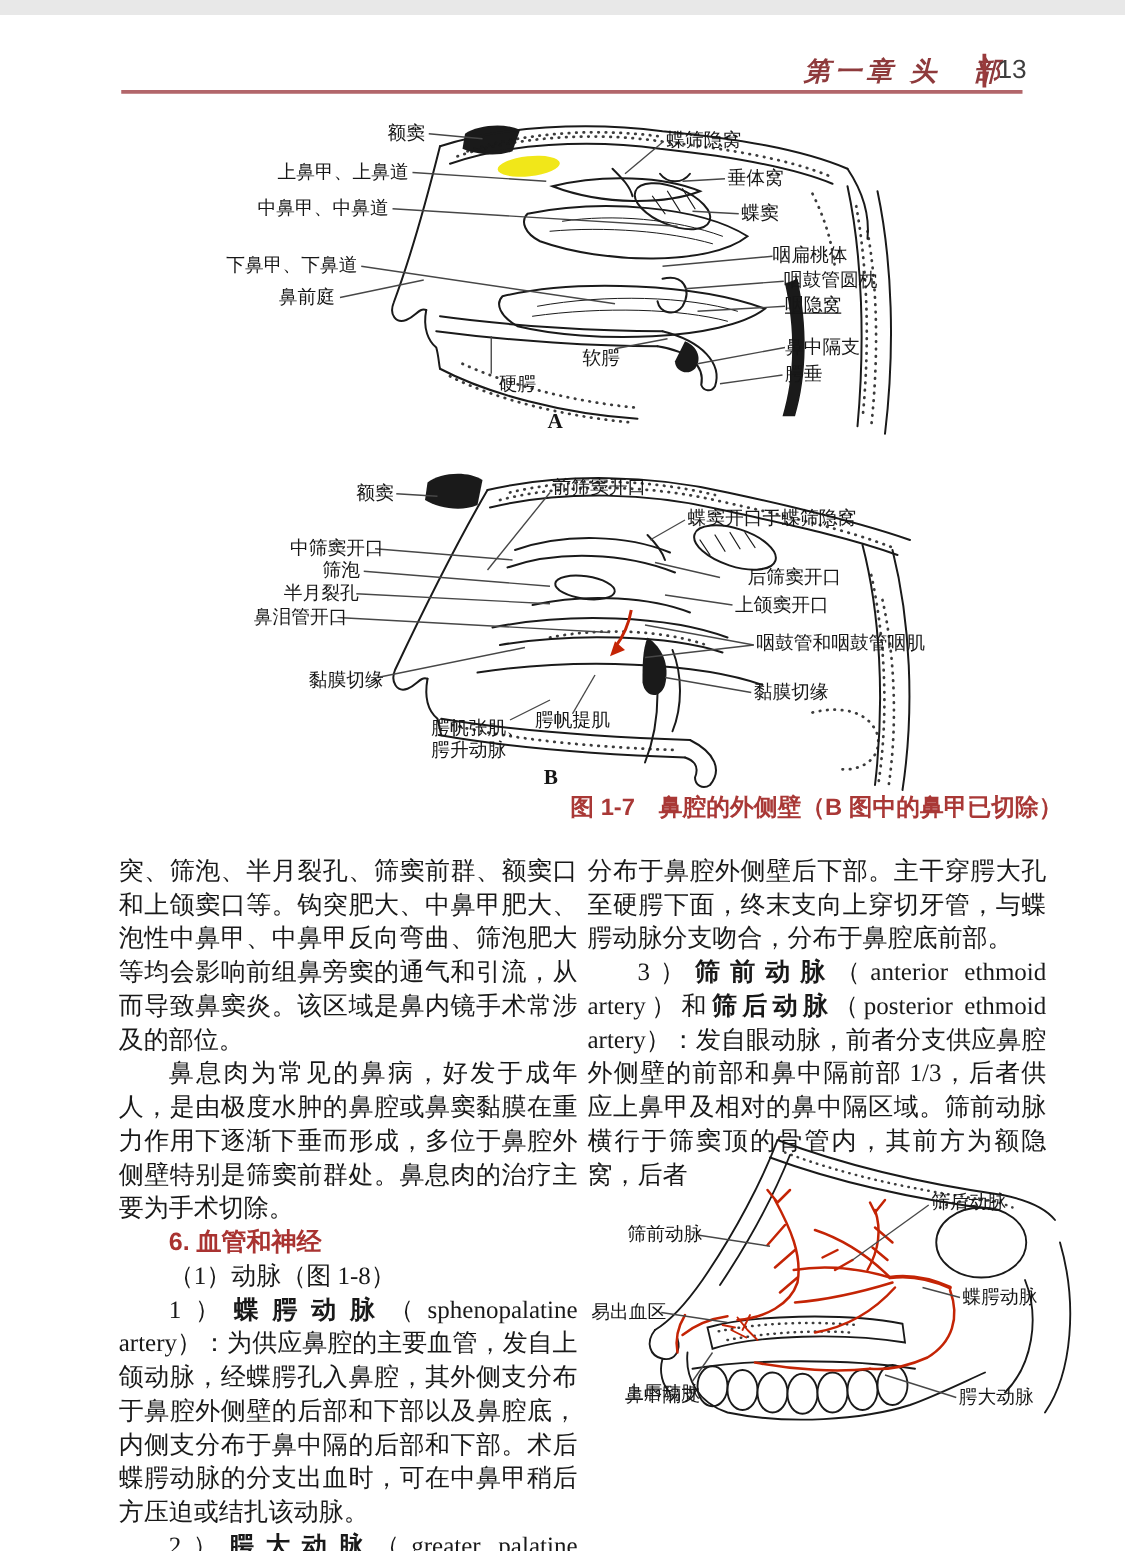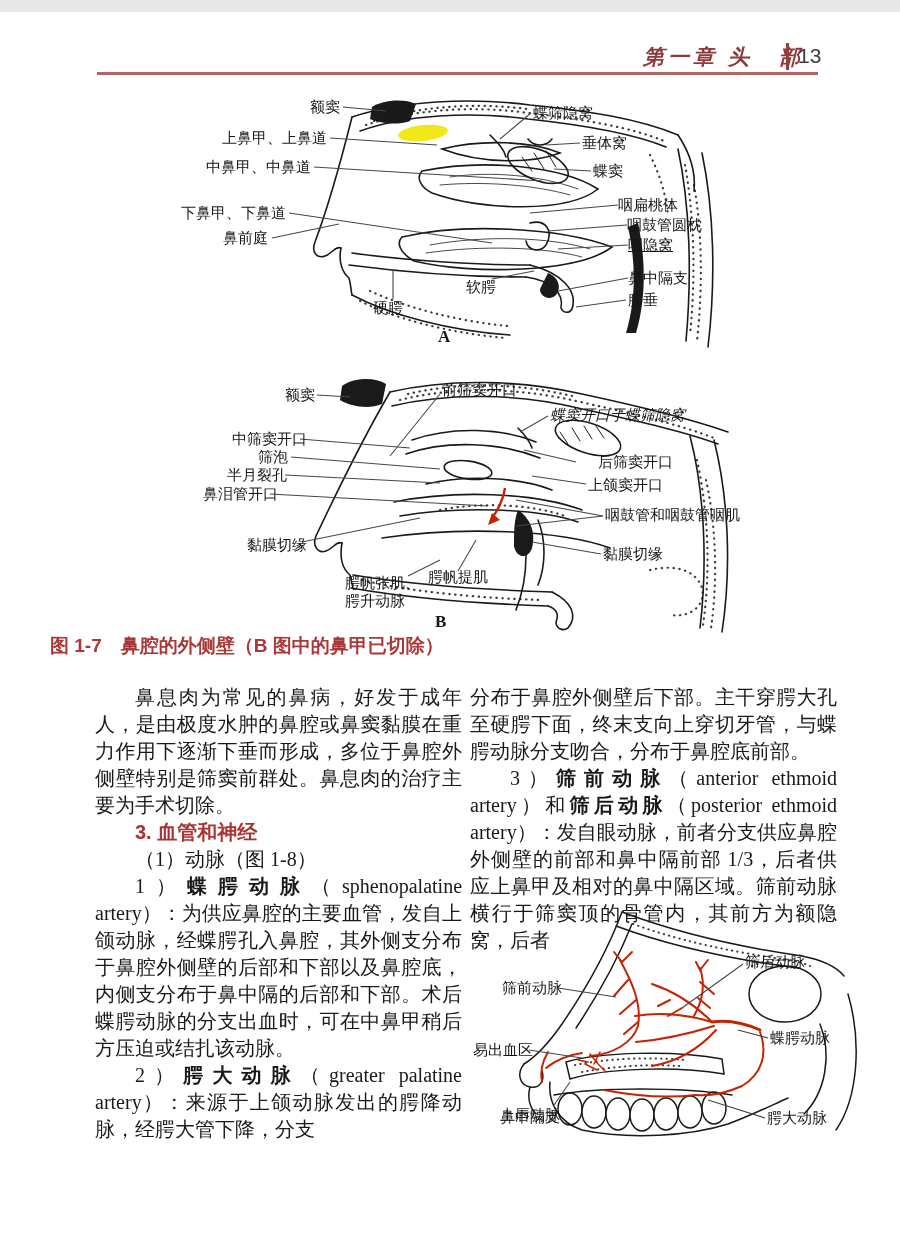--- a/index.html
+++ b/index.html
@@ -13,21 +13,21 @@
   .hdr-div{position:absolute;top:31px;left:786px;width:3px;height:27px;background:#9a3b3c;}
   .hdr-page{position:absolute;top:32px;left:798px;font-size:21px;color:#3d3d3d;
             font-family:"Liberation Sans","DejaVu Sans",sans-serif;}
   .hdr-rule{position:absolute;top:60px;left:97px;width:721px;height:3px;background:#b2666a;}
   
   .fig{position:absolute;}
   .fig svg{position:absolute;left:0;top:0;}
   .lbl{position:absolute;font-size:15px;color:#161616;white-space:nowrap;line-height:15px;}
   .panel-letter{position:absolute;font-size:17px;font-weight:bold;color:#161616;
                 font-family:"Liberation Serif",serif;}
-  .figcap{position:absolute;text-align:left;font-size:19px;font-weight:bold;color:#a93836;
+  .figcap{position:absolute;text-align:right;font-size:19px;font-weight:bold;color:#a93836;
           font-family:"Liberation Sans","DejaVu Sans",sans-serif;}
   
   .col{position:absolute;width:367px;text-align:justify;font-size:20px;line-height:27px;color:#191919;}
   .col p{margin:0;text-indent:2em;}
   .col p.cont{text-indent:0;}
   .sec-h{margin:0;text-indent:2em;color:#a93331;font-weight:bold;
          font-family:"Liberation Sans","DejaVu Sans",sans-serif;}
   .bt{font-family:"Liberation Sans","DejaVu Sans",sans-serif;font-weight:bold;}
 </style>
 </head>
@@ -97,21 +97,21 @@
         <line x1="538" y1="150" x2="468" y2="154"></line>
         <line x1="538" y1="183" x2="468" y2="196"></line>
         <line x1="536" y1="205" x2="486" y2="212"></line>
       </g>
     </svg>
     <span class="lbl" style="left:220px;top:5px;">额窦</span>
     <span class="lbl" style="left:132px;top:36px;">上鼻甲、上鼻道</span>
     <span class="lbl" style="left:116px;top:65px;">中鼻甲、中鼻道</span>
     <span class="lbl" style="left:91px;top:111px;">下鼻甲、下鼻道</span>
     <span class="lbl" style="left:133px;top:136px;">鼻前庭</span>
-    <span class="lbl" style="left:283px;top:206px;">硬腭</span>
+    <span class="lbl" style="left:309px;top:206px;">硬腭</span>
     <span class="lbl" style="left:376px;top:185px;">软腭</span>
     <span class="lbl" style="left:443px;top:11px;">蝶筛隐窝</span>
     <span class="lbl" style="left:492px;top:41px;">垂体窝</span>
     <span class="lbl" style="left:503px;top:69px;">蝶窦</span>
     <span class="lbl" style="left:528px;top:103px;">咽扁桃体</span>
     <span class="lbl" style="left:537px;top:123px;">咽鼓管圆枕</span>
     <span class="lbl" style="left:538px;top:143px;text-decoration:underline;">咽隐窝</span>
     <span class="lbl" style="left:538px;top:176px;">鼻中隔支</span>
     <span class="lbl" style="left:538px;top:198px;">腭垂</span>
     <span class="panel-letter" style="left:348px;top:232px;">A</span>
@@ -173,36 +173,37 @@
         <line x1="368" y1="201" x2="386" y2="170"></line>
       </g>
     </svg>
     <span class="lbl" style="left:195px;top:18px;">额窦</span>
     <span class="lbl" style="left:352px;top:13px;">前筛窦开口</span>
     <span class="lbl" style="left:142px;top:62px;">中筛窦开口</span>
     <span class="lbl" style="left:168px;top:80px;">筛泡</span>
     <span class="lbl" style="left:137px;top:98px;">半月裂孔</span>
     <span class="lbl" style="left:113px;top:117px;">鼻泪管开口</span>
     <span class="lbl" style="left:157px;top:168px;">黏膜切缘</span>
-    <span class="lbl" style="left:460px;top:38px;font-style:italic;">蝶窦开口于蝶筛隐窝</span>
+    <span class="lbl" style="left:460px;top:38px;">蝶窦开口于蝶筛隐窝</span>
     <span class="lbl" style="left:508px;top:85px;">后筛窦开口</span>
     <span class="lbl" style="left:498px;top:108px;">上颌窦开口</span>
     <span class="lbl" style="left:515px;top:138px;">咽鼓管和咽鼓管咽肌</span>
     <span class="lbl" style="left:513px;top:177px;">黏膜切缘</span>
     <span class="lbl" style="left:255px;top:206px;">腭帆张肌、</span>
     <span class="lbl" style="left:255px;top:224px;">腭升动脉</span>
     <span class="lbl" style="left:338px;top:200px;">腭帆提肌</span>
     <span class="panel-letter" style="left:345px;top:242px;">B</span>
   </div>
 
   <div class="figcap" style="left:50px;top:621px;width:800px;">图 1-7　鼻腔的外侧壁（B 图中的鼻甲已切除）</div>
 
   <div class="col" style="left:95px;top:672px;">
+    <p class="cont">突、筛泡、半月裂孔、筛窦前群、额窦口和上颌窦口等。钩突肥大、中鼻甲肥大、泡性中鼻甲、中鼻甲反向弯曲、筛泡肥大等均会影响前组鼻旁窦的通气和引流，从而导致鼻窦炎。该区域是鼻内镜手术常涉及的部位。</p>
     <p>鼻息肉为常见的鼻病，好发于成年人，是由极度水肿的鼻腔或鼻窦黏膜在重力作用下逐渐下垂而形成，多位于鼻腔外侧壁特别是筛窦前群处。鼻息肉的治疗主要为手术切除。</p>
-    <p class="sec-h">3. 血管和神经</p>
+    <p class="sec-h">6. 血管和神经</p>
     <p>（1）动脉（图 1-8）</p>
     <p><span>1）</span><span class="bt">蝶腭动脉</span><span>（sphenopalatine artery）：为供应鼻腔的主要血管，发自上颌动脉，经蝶腭孔入鼻腔，其外侧支分布于鼻腔外侧壁的后部和下部以及鼻腔底，内侧支分布于鼻中隔的后部和下部。术后蝶腭动脉的分支出血时，可在中鼻甲稍后方压迫或结扎该动脉。</span></p>
     <p><span>2）</span><span class="bt">腭大动脉</span><span>（greater palatine artery）：来源于上颌动脉发出的腭降动脉，经腭大管下降，分支</span></p>
   </div>
 
   <div class="col" style="left:470px;top:672px;">
     <p class="cont">分布于鼻腔外侧壁后下部。主干穿腭大孔至硬腭下面，终末支向上穿切牙管，与蝶腭动脉分支吻合，分布于鼻腔底前部。</p>
     <p><span>3）</span><span class="bt">筛前动脉</span><span>（anterior ethmoid artery）和</span><span class="bt">筛后动脉</span><span>（posterior ethmoid artery）：发自眼动脉，前者分支供应鼻腔外侧壁的前部和鼻中隔前部 1/3，后者供应上鼻甲及相对的鼻中隔区域。筛前动脉横行于筛窦顶的骨管内，其前方为额隐窝，后者</span></p>
   </div>
 

